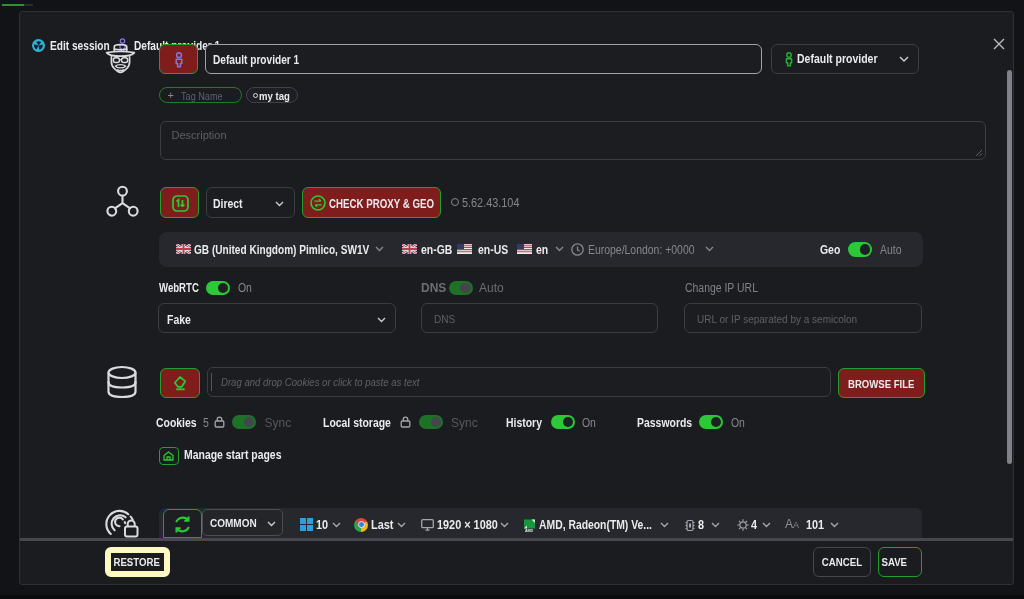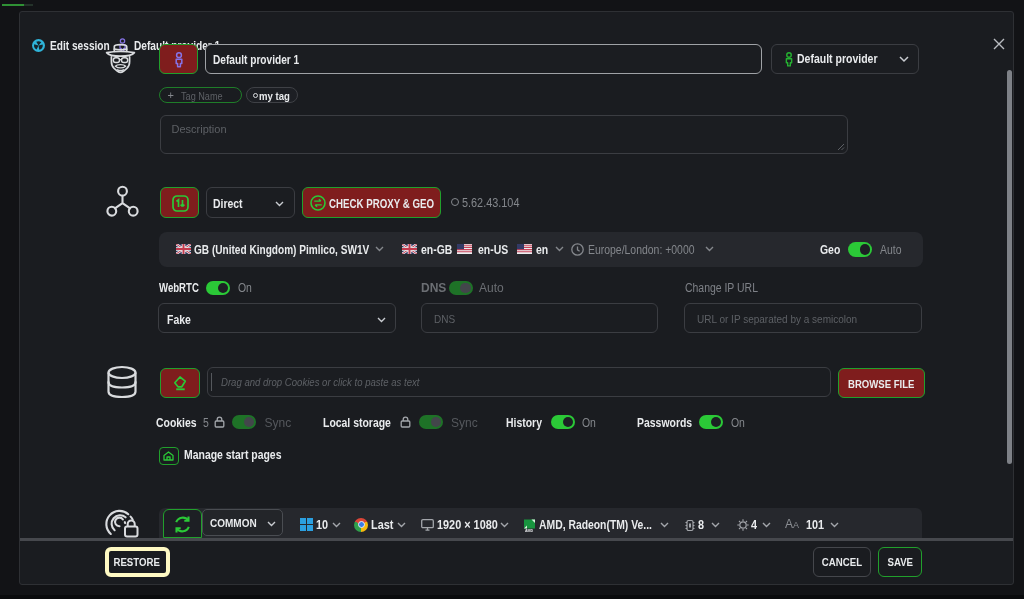--- a/index.html
+++ b/index.html
@@ -85,21 +85,21 @@
     <div class="a" style="left:138.5px;top:75px;width:83px;height:15.5px;border:1px solid #1f7d29;border-radius:8px;">
       <span class="a" style="left:8px;top:1px;color:#85888d;font-size:11px;">+</span>
       <span class="a dg cx" style="left:21px;top:2px;font-size:10.5px;">Tag Name</span>
     </div>
     <div class="a" style="left:225.5px;top:75px;width:52px;height:15.5px;border:1px solid #3f4146;border-radius:8px;background:#1d1f24;">
       <span class="a" style="left:6.5px;top:5px;width:5px;height:5px;border:1.2px solid #d9dbde;border-radius:50%;"></span>
       <span class="a w cx" style="left:12.5px;top:1.5px;font-size:11px;">my tag</span>
     </div>
   </div>
 
-  <div class="a inp" style="left:139.5px;top:103px;width:688px;height:39px;">
+  <div class="a inp" style="left:139.5px;top:109px;width:826px;height:39px;">
     <div class="dg" style="position:absolute;left:11px;top:7px;font-size:11px;">Description</div>
     <svg class="a" style="right:2px;bottom:2px;" width="8" height="8" viewBox="0 0 8 8">
         <path d="M7 1L1 7M7 4.5L4.5 7" stroke="#5d6065" stroke-width="1"></path>
       </svg>
   </div>
 
   <div class="a" id="proxy">
     <svg class="a" style="left:86px;top:173px;" width="33" height="33" viewBox="0 0 33 33">
       <g stroke="#d9dbde" stroke-width="2.1" fill="none">
         <circle cx="16.5" cy="6.2" r="4.4"></circle>
@@ -360,26 +360,26 @@
     <span class="a" style="left:765px;top:505px;color:#8a8d92;font-size:12px;">A<span style="font-size:9px;">A</span></span>
     <span class="a w cx" style="left:785.5px;top:506px;font-size:12.5px;">101</span>
     <svg class="a" style="left:810px;top:510px;" width="9" height="6" viewBox="0 0 9 6">
         <path d="M1 1L4.5 4.5L8 1" stroke="#a3a6ab" stroke-width="1.4" fill="none"></path>
       </svg>
   </div>
 
   <div class="a" style="left:0;top:526px;width:993px;height:2.5px;background:#46484d;"></div>
 
   <div class="a" id="footer">
-    <div class="a row" style="left:84.5px;top:535px;width:65px;height:29.5px;border:4px solid #fef9c3;border-radius:6px;justify-content:center;">
+    <div class="a row" style="left:84.5px;top:535px;width:65px;height:29.5px;border:6px solid #fef9c3;border-radius:6px;justify-content:center;">
       <span class="w" style="font-size:11.5px;transform:scaleX(0.84);">RESTORE</span>
     </div>
     <div class="a row" style="left:793px;top:535px;width:58px;height:29.5px;border:1px solid #45474c;border-radius:6px;justify-content:center;">
       <span class="w" style="font-size:11.5px;transform:scaleX(0.84);">CANCEL</span>
     </div>
-    <div class="a row" style="left:858px;top:535px;width:44px;height:29.5px;border:1.5px solid #21a02c;border-radius:6px;justify-content:center;">
+    <div class="a row" style="left:858px;top:535px;width:44px;height:29.5px;border:1.5px solid #21a02c;border-radius:6px;justify-content:flex-start;">
       <span class="w" style="font-size:11.5px;transform:scaleX(0.84);">SAVE</span>
     </div>
   </div>
 
   <div class="a" style="left:987px;top:58px;width:5px;height:394px;background:#7e8187;border-radius:3px;"></div>
 </div>
 <div class="a" style="left:0;top:595px;width:1024px;height:4px;background:#0a0b0d;"></div>
 
 </body></html>

